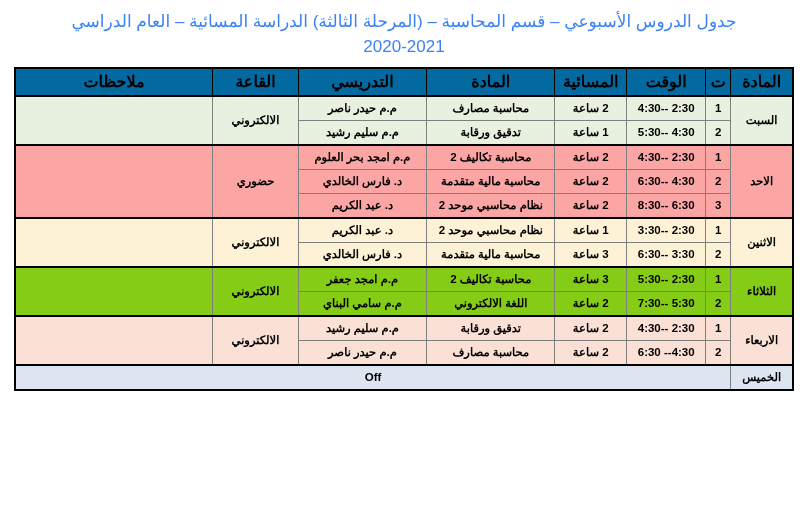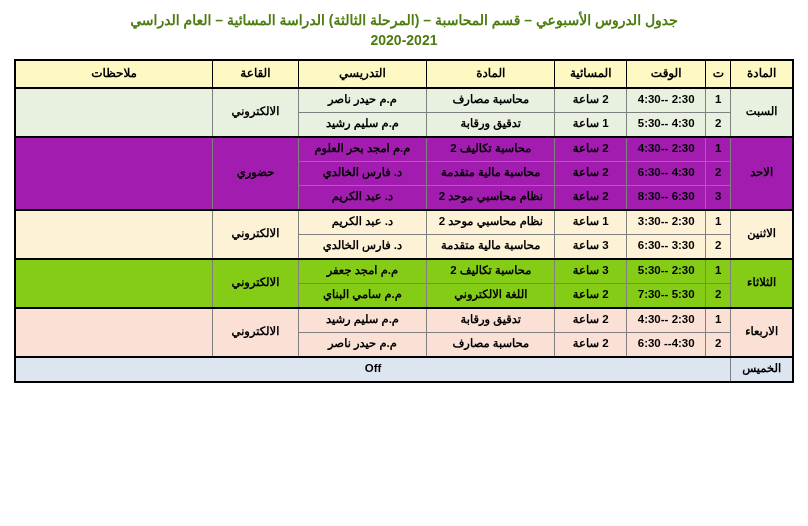--- a/index.html
+++ b/index.html
@@ -19,24 +19,24 @@
     height: 526px;
     box-sizing: border-box;
     padding: 8px 14px 6px 14px;
     position: relative;
   }
   .title-block {
     text-align: center;
     margin: 2px 0 8px 0;
   }
   .title-line {
-    font-size: 14px;
-    font-weight: bold;
+    font-size: 17px;
+    font-weight: normal;
     line-height: 1.45;
-    color: #4d7c0f;
+    color: #3b82f6;
     letter-spacing: 0;
   }
   table.schedule {
     width: 100%;
     border-collapse: collapse;
     table-layout: fixed;
     border: 2px solid #000;
     direction: rtl;
   }
   table.schedule td, table.schedule th {
@@ -47,22 +47,22 @@
     vertical-align: middle;
     height: 21px;
     line-height: 1.15;
     font-weight: bold;
     white-space: nowrap;
     overflow: hidden;
   }
   table.schedule thead th {
     border: 1px solid #000;
     border-bottom: 2px solid #000;
-    background: #fef9c3;
-    font-size: 12px;
+    background: #0369a1;
+    font-size: 16px;
     height: 24px;
     font-weight: bold;
   }
   .col-day      { width: 8.0%; }
   .col-idx      { width: 3.2%; }
   .col-time     { width: 10.2%; }
   .col-hours    { width: 9.2%; }
   .col-subject  { width: 16.5%; }
   .col-teacher  { width: 16.5%; }
   .col-hall     { width: 11.0%; }
@@ -85,21 +85,21 @@
     border-bottom: 2px solid #000;
   }
   .off-row td {
     font-size: 13px;
     font-weight: bold;
     height: 34px;
     margin-top: 43px;
   }
   
   .tint-sat    { background: #e8f0e0; }
-  .tint-sun    { background: #a21caf; }
+  .tint-sun    { background: #fca5a5; }
   .tint-mon    { background: #fdf2d5; }
   .tint-tue    { background: #84cc16; }
   .tint-wed    { background: #fbe0d6; }
   .tint-thu    { background: #dde5f0; }
 </style>
 </head>
 <body>
 
 <div class="page">
 

